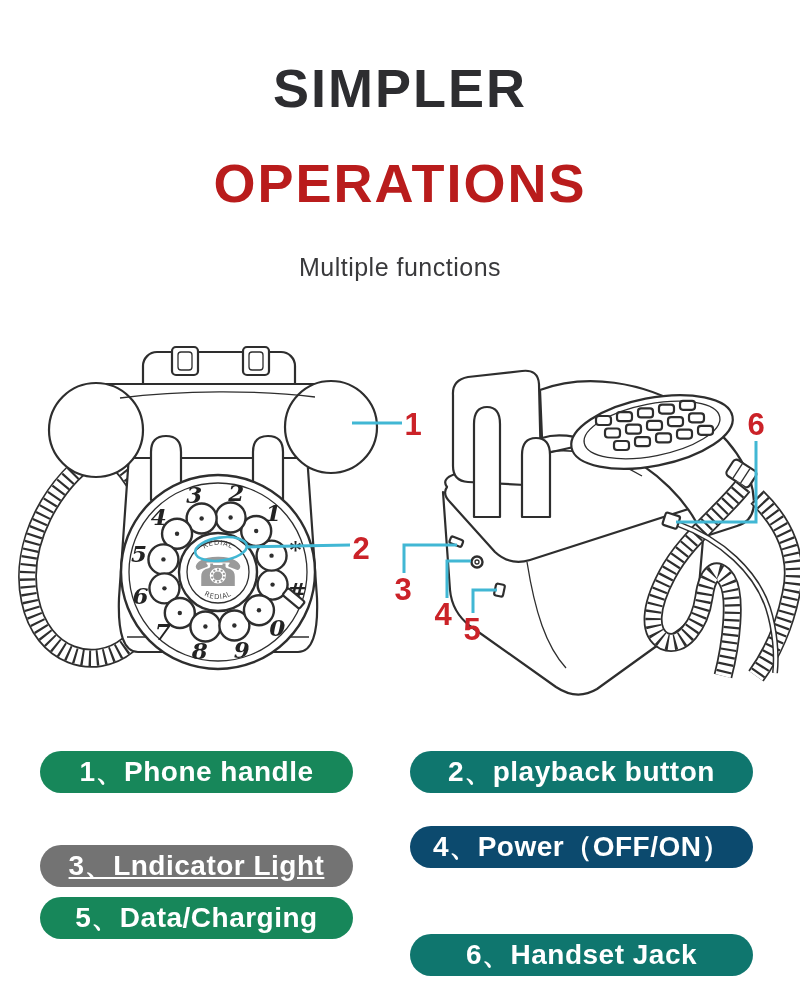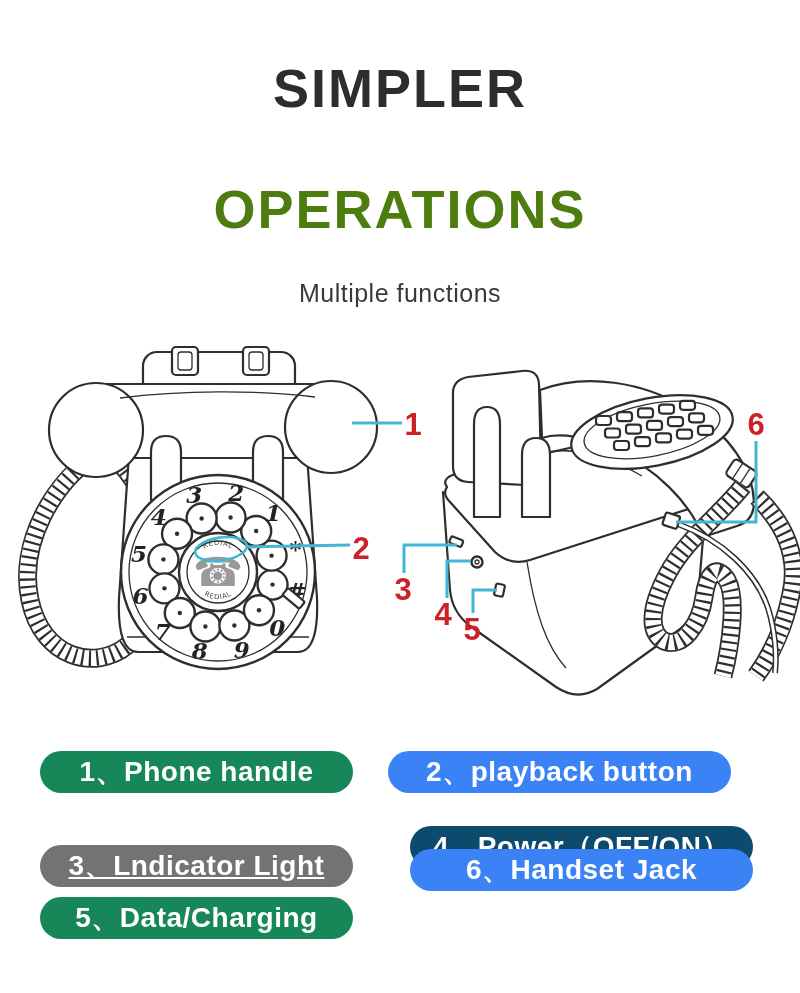--- a/index.html
+++ b/index.html
@@ -46,21 +46,21 @@
     color:#ffffff;font-weight:700;font-size:28px;line-height:42px;
     display:flex;align-items:center;justify-content:center;white-space:nowrap;
     letter-spacing:0.5px;
   }
 </style>
 </head>
 <body>
 
 <div class="header">
   <div class="title-line" style="color: rgb(45, 45, 48);">SIMPLER</div>
-  <div class="title-line" style="color: #4d7c0f; margin-top: 26px;">OPERATIONS</div>
+  <div class="title-line" style="color: #b91c1c;">OPERATIONS</div>
   <div class="subtitle">Multiple functions</div>
 </div>
 
 <svg id="diagram" viewBox="0 0 800 993">
   <defs>
     <path id="arcTop" d="M194.6,558.5 A27,27 0 0 1 241.4,558.5"></path>
     <path id="arcBottom" d="M194.6,585.5 A27,27 0 0 0 241.4,585.5"></path>
   </defs>
 
   <g>
@@ -241,18 +241,18 @@
     </g>
     <g>
       <path class="callout-line" d="M756,441 V522 H676" stroke="#41b7d4"></path>
       <text class="callout-num" x="756" y="435" fill="#cb2228">6</text>
     </g>
   </g>
 </svg>
 
 <div class="legend">
     <div class="pill" style="left: 40px; top: 751px; width: 313px; background: rgb(23, 135, 90);">1、Phone handle</div>
-    <div class="pill" style="left: 388px; top: 751px; width: 343px; background: #3b82f6;">2、playback button</div>
+    <div class="pill" style="left: 410px; top: 751px; width: 343px; background: #0f766e;">2、playback button</div>
     <div class="pill" style="left: 40px; top: 845px; width: 313px; background: #737373; text-decoration: underline;">3、Lndicator Light</div>
     <div class="pill" style="left: 410px; top: 826px; width: 343px; background: #0c4a6e;">4、Power（OFF/ON）</div>
     <div class="pill" style="left: 40px; top: 897px; width: 313px; background: rgb(23, 135, 90);">5、Data/Charging</div>
-    <div class="pill" style="left: 410px; top: 849px; width: 343px; background: #3b82f6;">6、Handset Jack</div>
+    <div class="pill" style="left: 410px; top: 934px; width: 343px; background: #0f766e;">6、Handset Jack</div>
   </div>
 
 </body></html>

